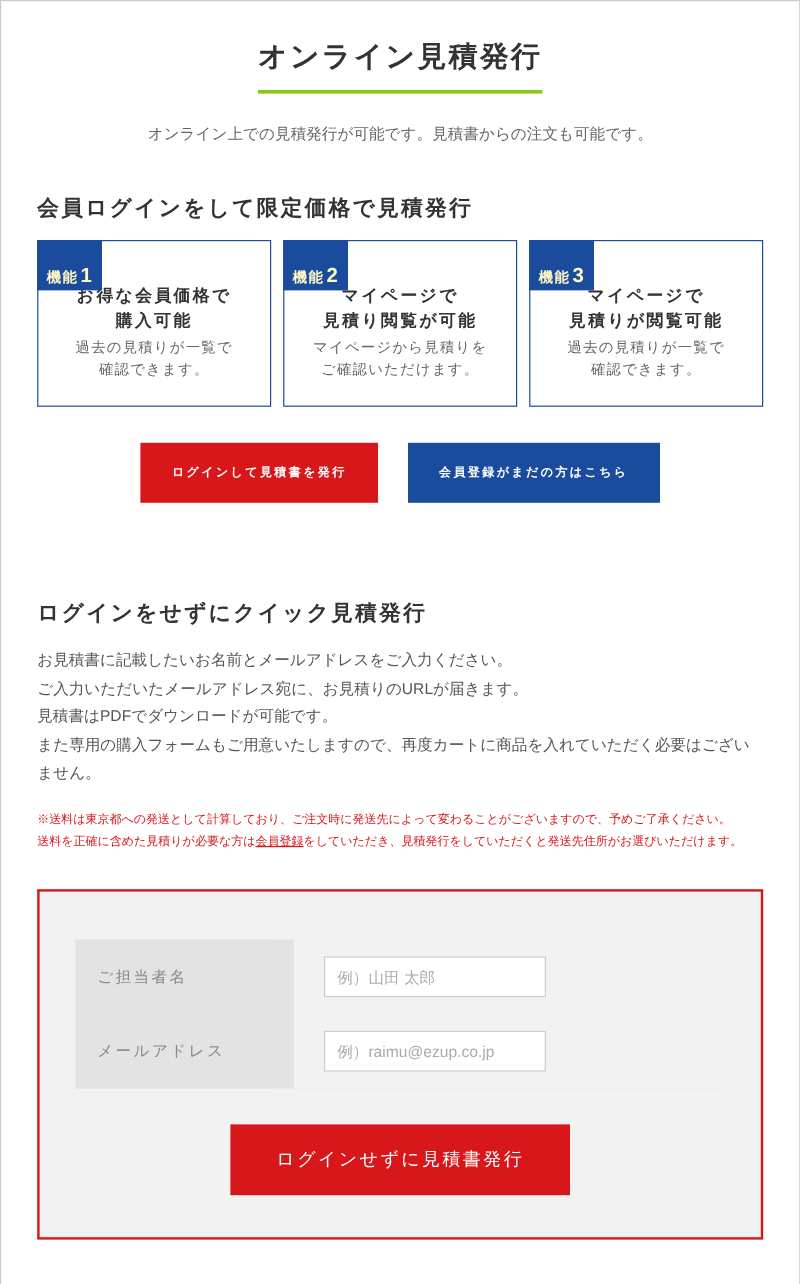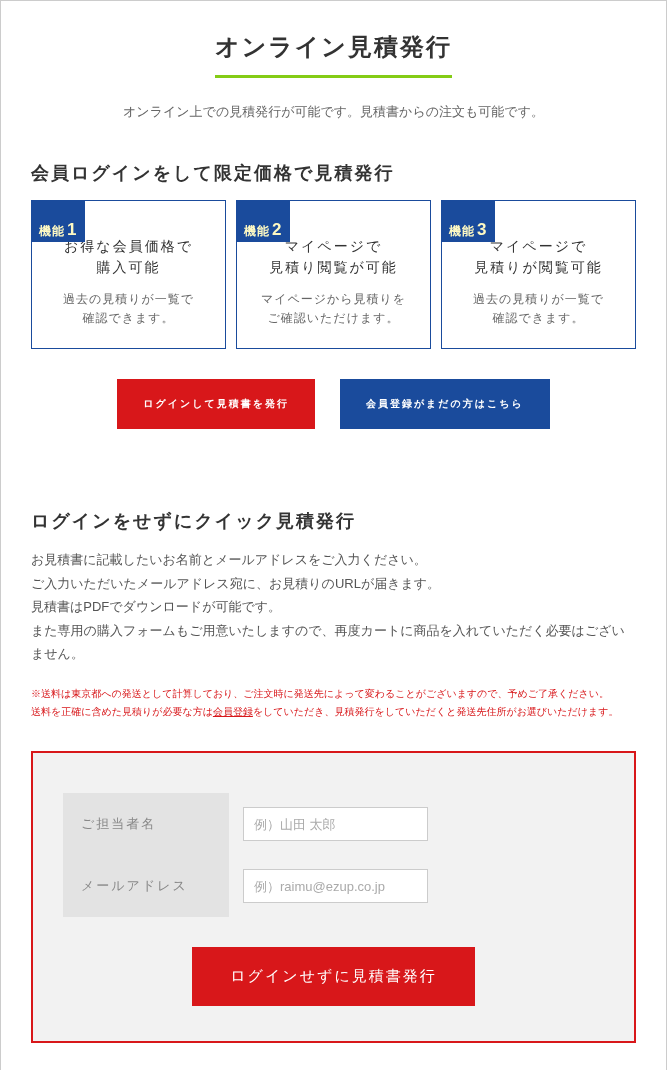--- a/index.html
+++ b/index.html
@@ -65,24 +65,24 @@
       padding: 20px 8px 2px 8px;
       letter-spacing: 1px;
     }
     .feature-badge .num {
       font-size: 17px;
       font-weight: bold;
       margin-left: 2px;
     }
     .feature-title {
       font-size: 14px;
-      font-weight: normal;
+      font-weight: bold;
       letter-spacing: 2px;
       line-height: 1.5;
-      margin-bottom: 12px;
+      margin-bottom: 2px;
     }
     .feature-desc {
       font-size: 12px;
       color: #666;
       line-height: 1.6;
       letter-spacing: 1px;
     }
     .btn-row {
       display: flex;
       justify-content: center;
@@ -137,21 +137,22 @@
       color: #888;
       font-size: 13px;
       letter-spacing: 2px;
       padding: 22px 18px;
       display: flex;
       align-items: center;
     }
     .form-input-wrap {
       flex: 1;
       background: #f2f2f2;
-      padding: 14px 14px;
+      padding: 14px 25px;
+      margin-left: 16px;
     }
     .form-input {
       width: 185px;
       height: 34px;
       border: 1px solid #ccc;
       padding: 6px 10px;
       font-size: 13px;
       color: #333;
     }
     .form-input::placeholder {

